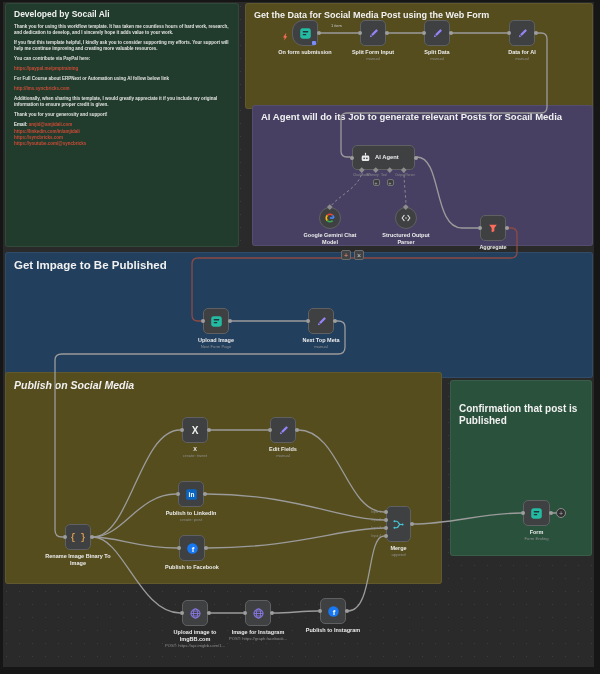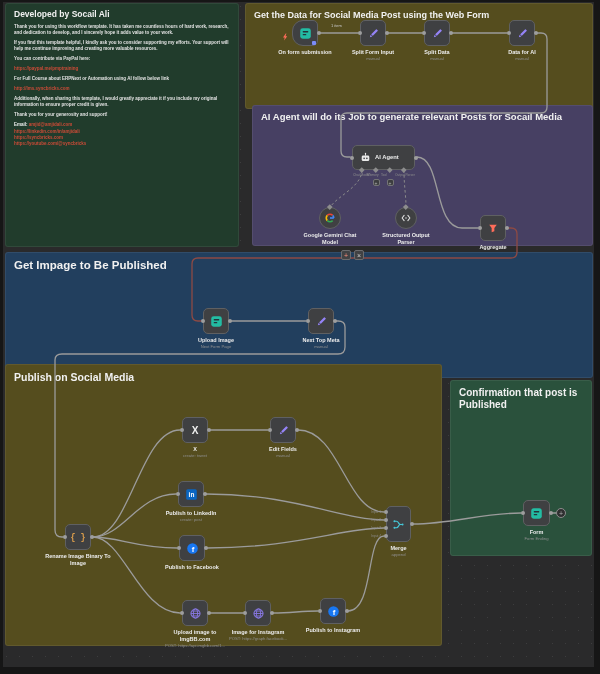--- a/index.html
+++ b/index.html
@@ -99,25 +99,25 @@
     </div>
     <div class="sticky-note" style="left: 245px; top: 3px; width: 348px; height: 106px; background: rgb(85, 77, 30);">
       <div class="note-title" style="font-size: 9px;">Get the Data for Social Media Post using the Web Form</div>
     </div>
     <div class="sticky-note" style="left: 5px; top: 252px; width: 588px; height: 126px; background: rgb(34, 63, 94);">
       <div class="note-title" style="font-size: 11.5px;">Get Impage to Be Published</div>
     </div>
     <div class="sticky-note" style="left: 252px; top: 105px; width: 341px; height: 141px; background: rgb(71, 64, 99);">
       <div class="note-title" style="font-size: 9.5px;">AI Agent will do its Job to generate relevant Posts for Socail Media</div>
     </div>
-    <div class="sticky-note" style="left: 5px; top: 364px; width: 437px; height: 282px; background: rgb(85, 77, 30);">
+    <div class="sticky-note" style="left: 5px; top: 372px; width: 437px; height: 212px; background: rgb(85, 77, 30); font-style: italic;">
       <div class="note-title" style="font-size: 10.5px;">Publish on Social Media</div>
     </div>
     <div class="sticky-note" style="left: 450px; top: 380px; width: 142px; height: 176px; background: rgb(42, 81, 60);">
-      <div class="note-title" style="font-size: 10px;">Confirmation that post is Published</div>
+      <div class="note-title" style="font-size: 10px; margin-top: 16px;">Confirmation that post is Published</div>
     </div>
     <div class="node trigger" style="left: 292px; top: 20px; width: 26px; height: 26px;">
       <div class="node-icon">
         <svg width="13" height="13" viewBox="0 0 16 16">
           <rect x="1.5" y="1.5" width="13" height="13" rx="3" fill="#23bca3"></rect>
           <rect x="4.5" y="5" width="7" height="1.7" rx="0.8" fill="#24343a"></rect>
           <rect x="4.5" y="8.6" width="4.5" height="1.7" rx="0.8" fill="#24343a"></rect>
         </svg>
       </div>
     </div>

